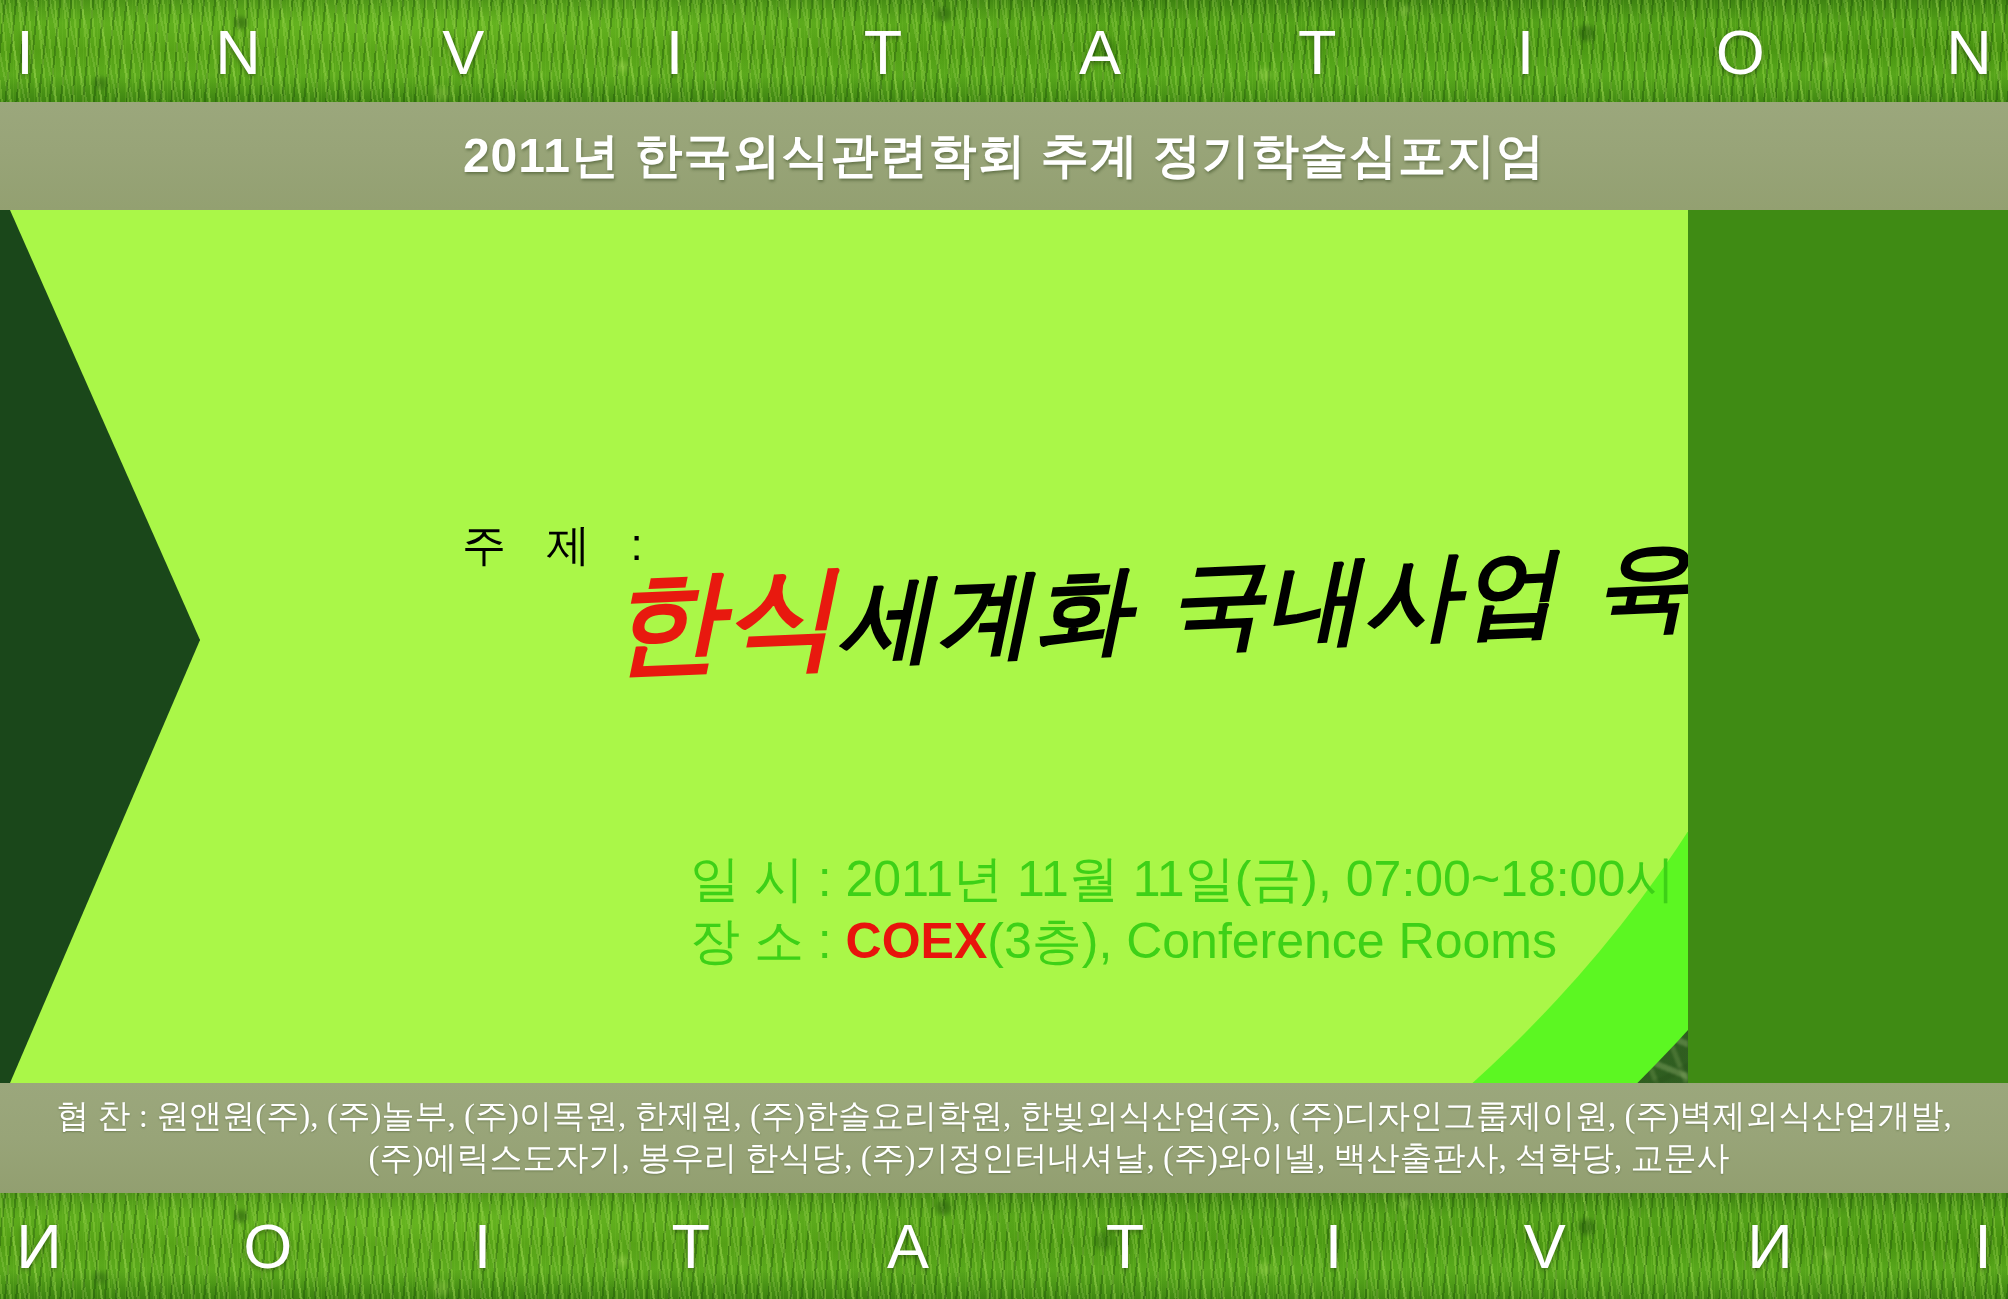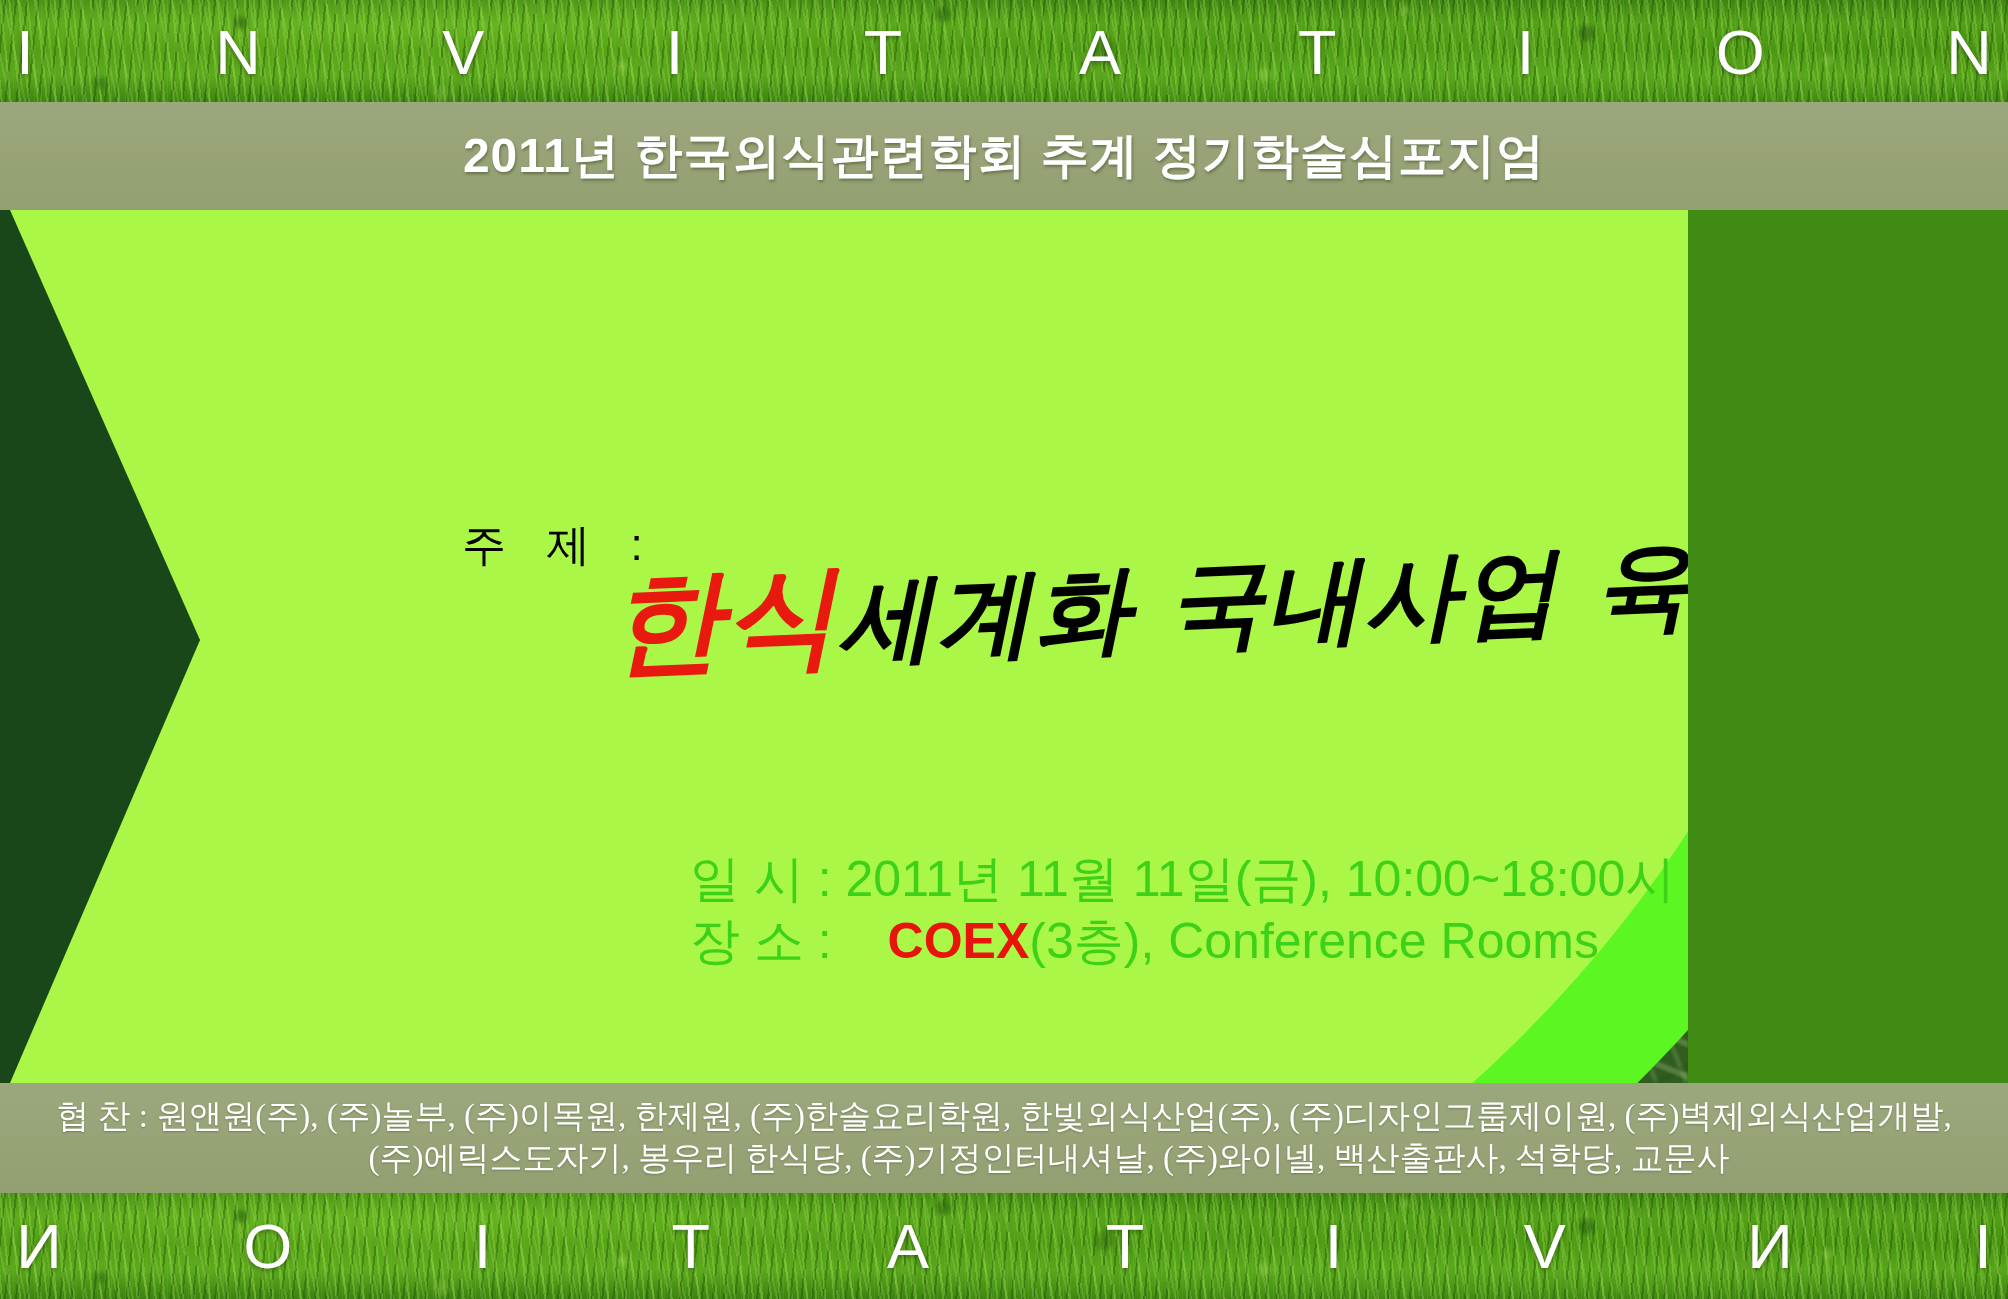--- a/index.html
+++ b/index.html
@@ -179,21 +179,21 @@
 
   .info-block{
     position:absolute;left:690px;top:638px;
     line-height:1.24;
   }
   .info-line{
     color:#3dd117;
     font-size:50px;
     white-space:nowrap;
   }
-  .info-line .red{color:#e8140c;font-weight:bold;margin-left:42px;}
+  .info-line .red{color:#e8140c;font-weight:bold;}
 
   
   .sponsor-bar{
     position:absolute;left:0;top:1083px;width:2008px;height:110px;
     background:linear-gradient(180deg,#9ba77c 0%,#98a478 50%,#929f70 100%);
     display:flex;flex-direction:column;align-items:center;justify-content:center;
     line-height:1.26;
   }
   .sponsor-line{
     color:#ffffff;
@@ -238,21 +238,21 @@
 
     <div class="subject-row">
       <span class="subject-label">주  제 :</span>
     </div>
 
     <div class="calligraphy">
       <span class="red">한식</span><span>세계화 국내사업 육성방안</span>
     </div>
 
     <div class="info-block">
-      <div class="info-line">일  시 : 2011년 11월 11일(금), 10:00~18:00시</div>
+      <div class="info-line">일  시 : 2011년 11월 11일(금), 07:00~18:00시</div>
       <div class="info-line">
         <span>장  소 : </span><span class="red">COEX</span><span>(3층), Conference Rooms</span>
       </div>
     </div>
 
   </div>
 
   <div class="sponsor-bar">
     <div class="sponsor-line">협  찬 : 원앤원(주), (주)놀부, (주)이목원, 한제원, (주)한솔요리학원, 한빛외식산업(주), (주)디자인그룹제이원, (주)벽제외식산업개발,</div>
     <div class="sponsor-line indent">(주)에릭스도자기, 봉우리 한식당, (주)기정인터내셔날, (주)와이넬,  백산출판사, 석학당, 교문사</div>

